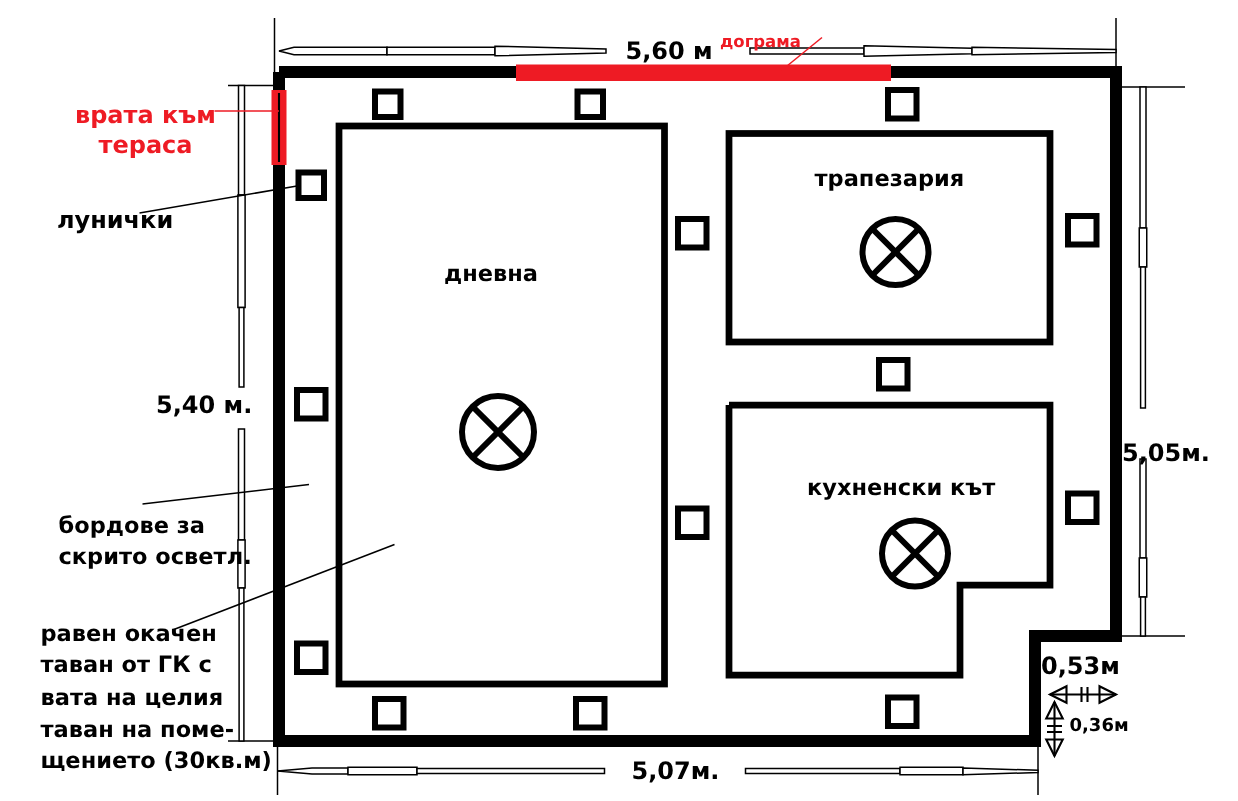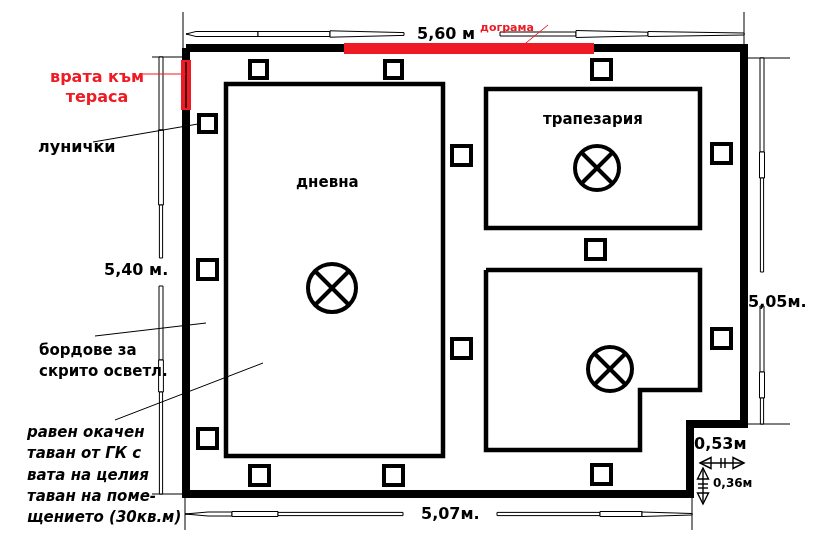--- a/index.html
+++ b/index.html
@@ -204,33 +204,34 @@
 
     <line x1="93" y1="142" x2="198" y2="124" stroke="#000000" stroke-width="1"></line>
 
     <line x1="95" y1="336" x2="206" y2="323" stroke="#000000" stroke-width="1"></line>
 
     <line x1="115" y1="420" x2="263" y2="363" stroke="#000000" stroke-width="1"></line>
   </svg>
 
   <div class="room-label" style="left:296px; top:173px;">дневна</div>
   <div class="room-label" style="left:543px; top:110px;">трапезария</div>
+  <div class="room-label" style="left:538px; top:316px;">кухненски кът</div>
 
   <div class="dim-label" style="left:417px; top:24px; font-size:16px;">5,60  м</div>
   <div class="dim-label" style="left:104px; top:260px; font-size:16px;">5,40 м.</div>
   <div class="dim-label" style="left:748px; top:292px; font-size:16px;">5,05м.</div>
   <div class="dim-label" style="left:421px; top:504px; font-size:16px;">5,07м.</div>
   <div class="dim-label" style="left:694px; top:434px; font-size:16px;">0,53м</div>
   <div class="dim-label" style="left:713px; top:476px; font-size:12px;">0,36м</div>
 
   <div class="ann red" style="left:49px; top:67px; font-size:16px; text-align:center; width:96px;">врата към
 тераса</div>
   <div class="ann" style="left:38px; top:137px; font-size:16px;">лунички</div>
   <div class="ann red" style="left:480px; top:5px; font-size:11px;margin-top:16px;">дограма</div>
   <div class="note-block" style="left:27px; top:340px;margin-left:12px;">бордове за
 скрито осветл.</div>
-  <div class="note-block" style="left:27px; top:422px;font-style:italic;">равен окачен
+  <div class="note-block" style="left:27px; top:412px;">равен окачен
 таван от ГК с
 вата на целия
 таван на поме-
 щението (30кв.м)</div>
 
 </div>
 
 </body></html>

